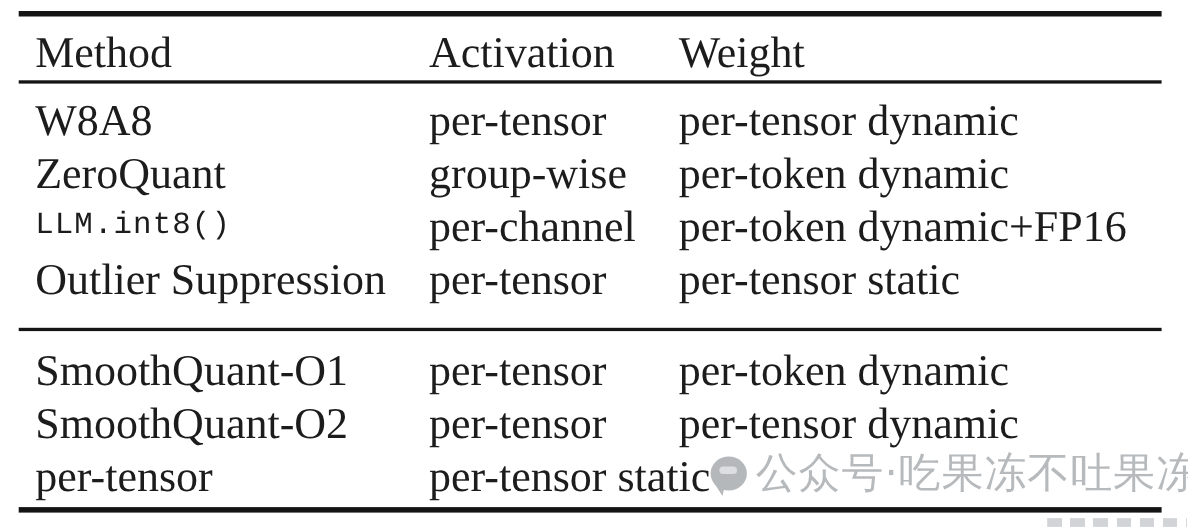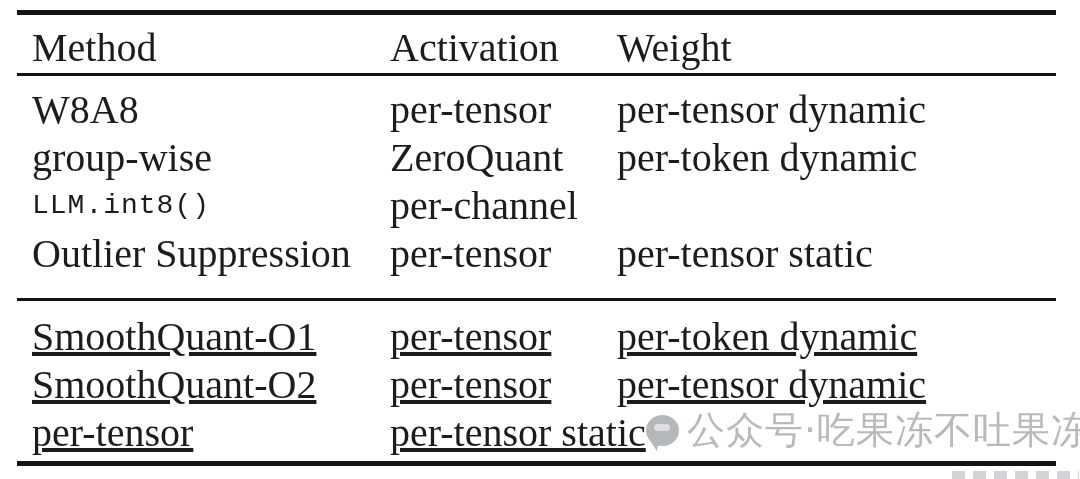--- a/index.html
+++ b/index.html
@@ -60,21 +60,21 @@
     display: grid;
     grid-template-columns: 358px 227px 1fr;
     padding-left: 15px;
     font-size: 40px;
     line-height: 48px;
     white-space: nowrap;
   }
   .header-row { padding-top: 9px; padding-bottom: 1px; }
 
   .group-a { padding: 10px 0 20px 0; }
-  .group-b { padding: 12px 0 4px 0; text-decoration: underline; }
+  .group-b { padding: 12px 0 4px 0; }
 
   .cell { overflow: visible; }
   .mono {
     font-family: "Liberation Mono", "DejaVu Sans Mono", monospace;
     font-size: 28px;
     letter-spacing: 1px;
   }
 </style>
 </head>
 <body>
@@ -97,27 +97,28 @@
 
   <div class="rule thin"></div>
 
   <div class="group-a">
     <div class="grid-row">
       <div class="cell">W8A8</div>
       <div class="cell">per-tensor</div>
       <div class="cell">per-tensor dynamic</div>
     </div>
     <div class="grid-row">
+      <div class="cell">ZeroQuant</div>
       <div class="cell">group-wise</div>
-      <div class="cell">ZeroQuant</div>
       <div class="cell">per-token dynamic</div>
     </div>
     <div class="grid-row">
       <div class="cell mono">LLM.int8()</div>
       <div class="cell">per-channel</div>
+      <div class="cell">per-token dynamic+FP16</div>
     </div>
     <div class="grid-row">
       <div class="cell">Outlier Suppression</div>
       <div class="cell">per-tensor</div>
       <div class="cell">per-tensor static</div>
     </div>
   </div>
 
   <div class="rule thin"></div>
 

